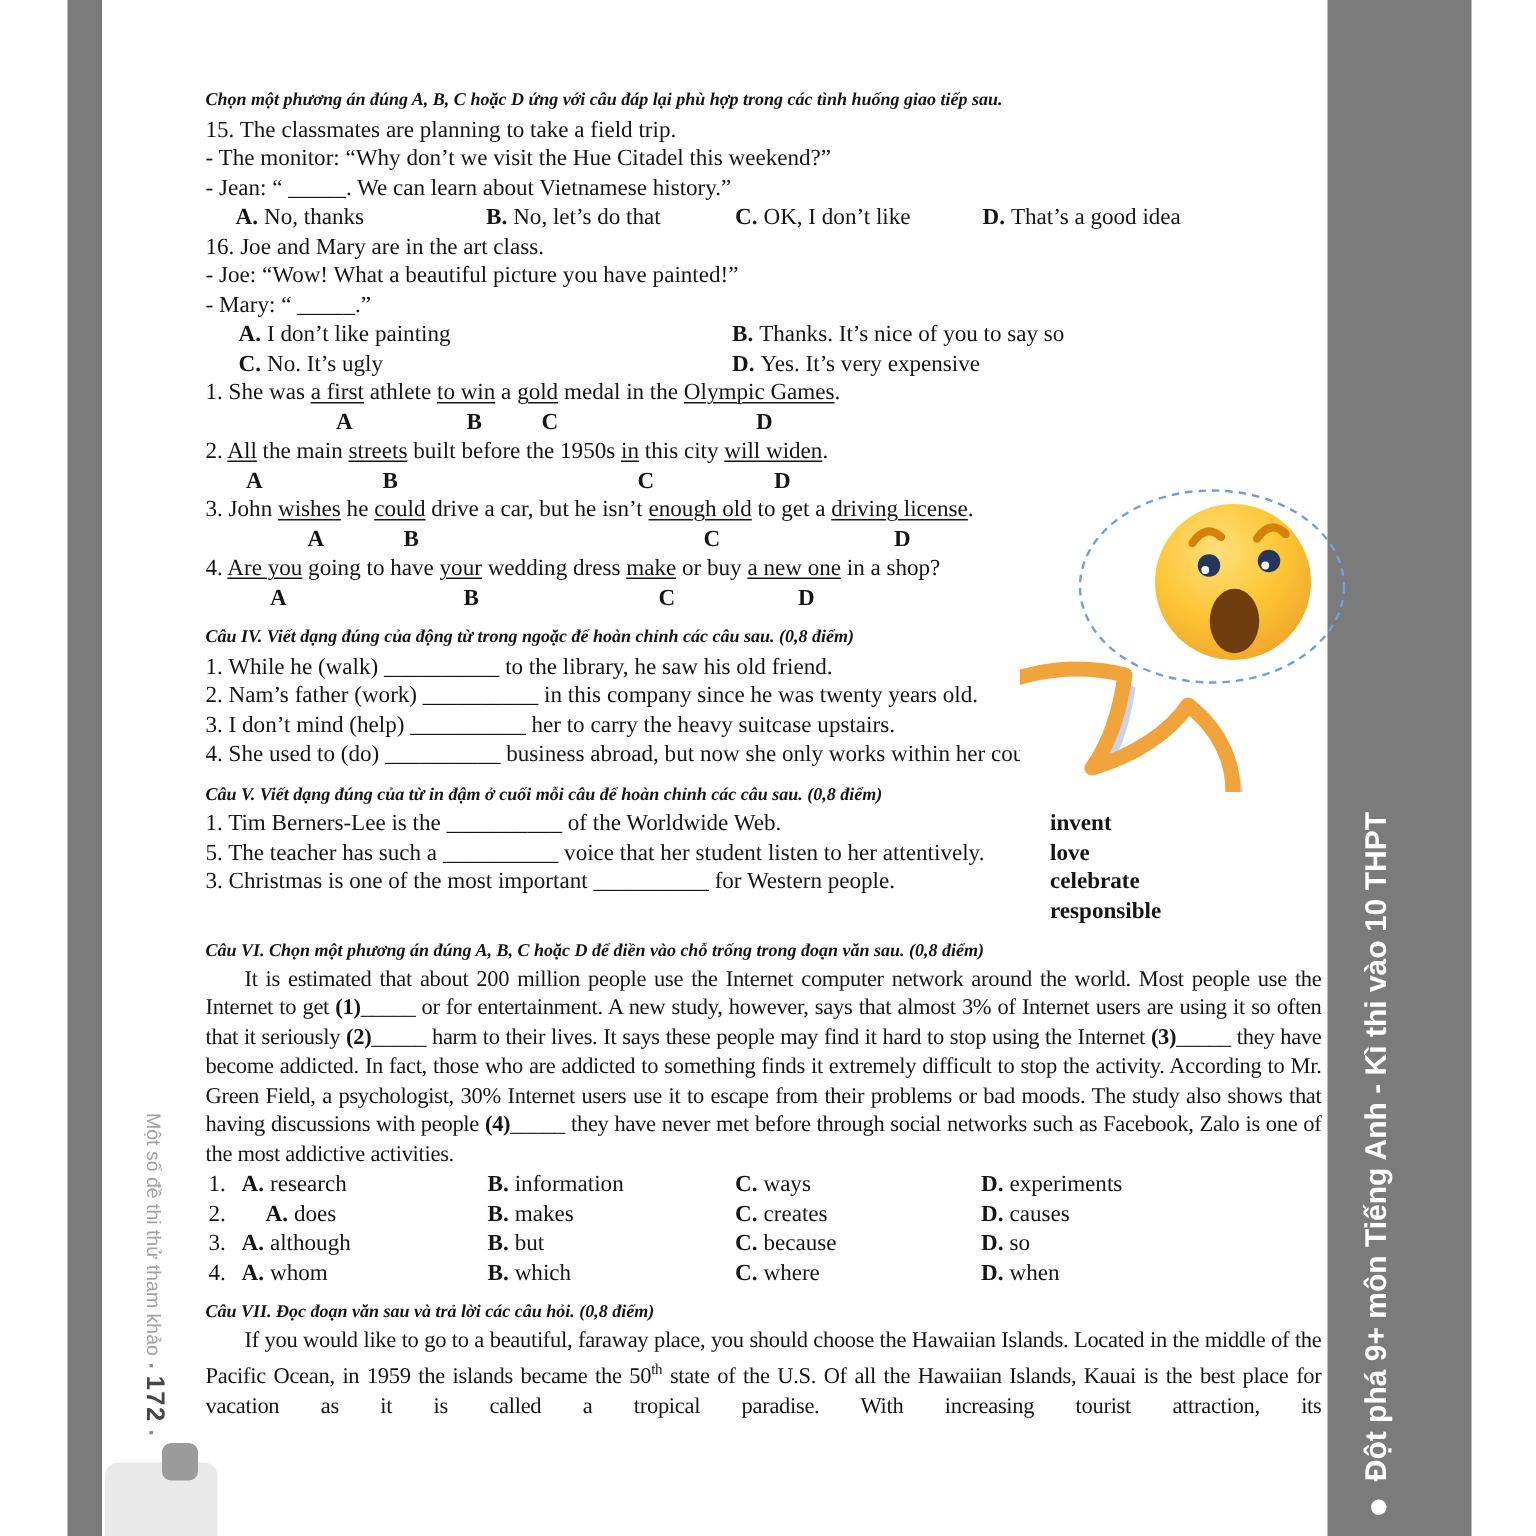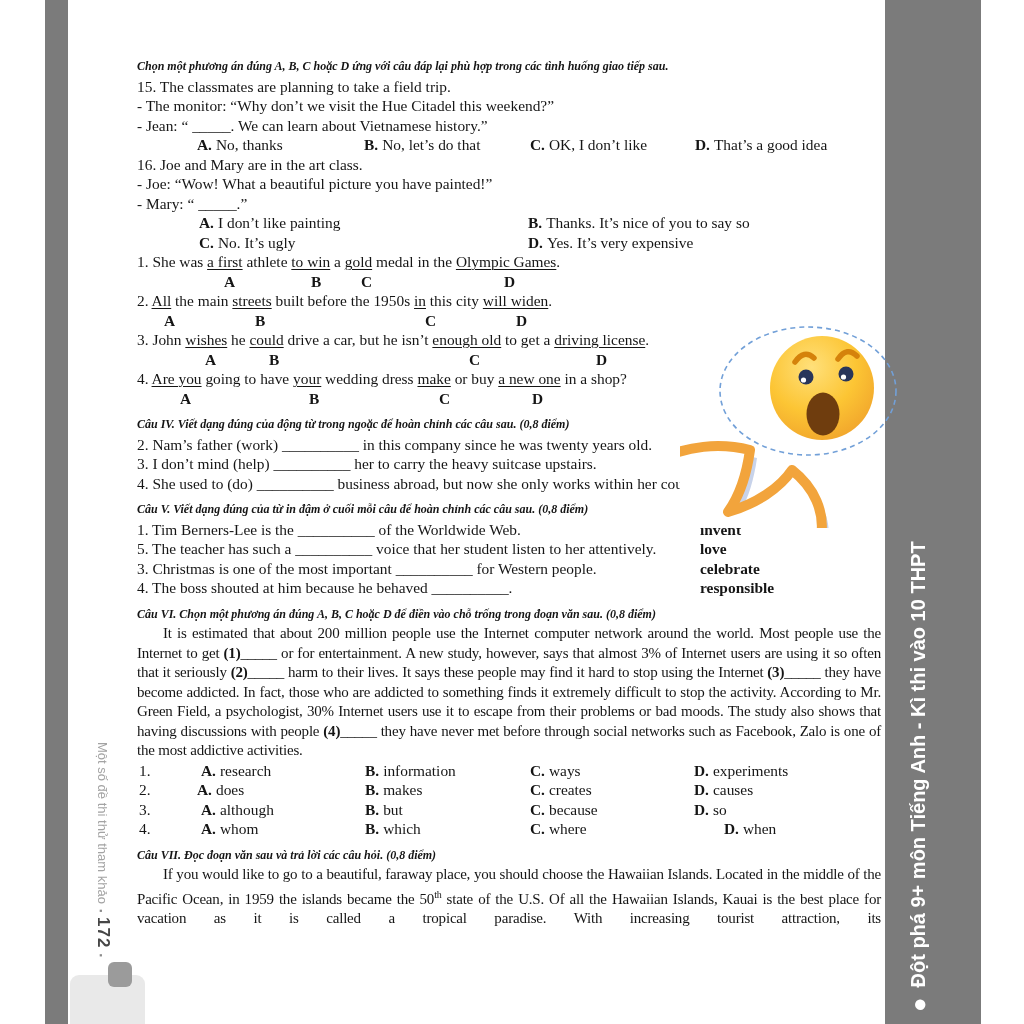--- a/index.html
+++ b/index.html
@@ -25,21 +25,21 @@
   
   .content{position:absolute;left:137px;top:57px;width:744px;z-index:3;font-size:15.4px;}
   .line{height:19.5px;line-height:19.5px;white-space:nowrap;}
   .rel{position:relative;}
   .heading{font-weight:700;font-style:italic;margin-top:7px;font-size:12px;}
   .it{}
   .bd{font-weight:700;}
   .useg{text-decoration:underline;text-underline-offset:2px;text-decoration-thickness:1px;}
   sup{font-size:10px;}
   .marks span{position:absolute;top:0;font-weight:700;}
-  .opt{position:absolute;top:0;margin-left:40px;}
+  .opt{position:absolute;top:0;}
   .opt b{margin-right:4px;}
   .kw{position:absolute;left:563px;top:0;font-weight:700;}
   .num{position:absolute;left:2px;top:0;}
   .para{text-align:justify;text-indent:26px;line-height:19.5px;font-size:15px;letter-spacing:-0.2px;}
   .para.stretch{text-align-last:justify;}
   
   .sticker{position:absolute;left:680px;top:298px;width:250px;height:230px;z-index:5;}
 </style>
 </head>
 <body>
@@ -99,59 +99,60 @@
   </div>
   <div class="line"><span>4. </span><span class="useg">Are you</span><span> going to have </span><span class="useg">your</span><span> wedding dress </span><span class="useg">make</span><span> or buy </span><span class="useg">a new one</span><span> in a shop?</span></div>
   <div class="line rel marks">
     <span style="left:43px">A</span>
       <span style="left:172px">B</span>
       <span style="left:302px">C</span>
       <span style="left:395px">D</span>
   </div>
 
   <div class="line heading">Câu IV. Viết dạng đúng của động từ trong ngoặc để hoàn chỉnh các câu sau. (0,8 điểm)</div>
+  <div class="line">1. While he (walk) __________ to the library, he saw his old friend.</div>
   <div class="line">2. Nam’s father (work) __________ in this company since he was twenty years old.</div>
   <div class="line">3. I don’t mind (help) __________ her to carry the heavy suitcase upstairs.</div>
   <div class="line">4. She used to (do) __________ business abroad, but now she only works within her country.</div>
 
   <div class="line heading">Câu V. Viết dạng đúng của từ in đậm ở cuối mỗi câu để hoàn chỉnh các câu sau. (0,8 điểm)</div>
   <div class="line rel"><span>1. Tim Berners-Lee is the __________ of the Worldwide Web.</span><span class="kw">invent</span></div>
   <div class="line rel"><span>5. The teacher has such a __________ voice that her student listen to her attentively.</span><span class="kw">love</span></div>
   <div class="line rel"><span>3. Christmas is one of the most important __________ for Western people.</span><span class="kw">celebrate</span></div>
-  <div class="line rel"><span>4. The boss shouted at him because he behaved __________.</span><span class="kw">responsible</span></div>
+  <div class="line rel"><span class="kw">responsible</span></div>
 
   <div class="line heading">Câu VI. Chọn một phương án đúng A, B, C hoặc D để điền vào chỗ trống trong đoạn văn sau. (0,8 điểm)</div>
   <div class="para"><span>It is estimated that about 200 million people use the Internet computer network around the world. Most people use the Internet to get </span><span class="bd">(1)</span><span>_____ or for entertainment. A new study, however, says that almost 3% of Internet users are using it so often that it seriously </span><span class="bd">(2)</span><span>_____ harm to their lives. It says these people may find it hard to stop using the Internet </span><span class="bd">(3)</span><span>_____ they have become addicted. In fact, those who are addicted to something finds it extremely difficult to stop the activity. According to Mr. Green Field, a psychologist, 30% Internet users use it to escape from their problems or bad moods. The study also shows that having discussions with people </span><span class="bd">(4)</span><span>_____ they have never met before through social networks such as Facebook, Zalo is one of the most addictive activities.</span></div>
   <div class="line rel">
     <span class="num">1.</span>
     <span class="opt" style="left:24px"><b>A.</b><span>research</span></span>
     <span class="opt" style="left:188px"><b>B.</b><span>information</span></span>
     <span class="opt" style="left:353px"><b>C.</b><span>ways</span></span>
     <span class="opt" style="left:517px"><b>D.</b><span>experiments</span></span>
   </div>
   <div class="line rel">
     <span class="num">2.</span>
-    <span class="opt" style="left:20px"><b>A.</b><span>does</span></span>
+    <span class="opt" style="left:40px"><b>A.</b><span>does</span></span>
     <span class="opt" style="left:188px"><b>B.</b><span>makes</span></span>
     <span class="opt" style="left:353px"><b>C.</b><span>creates</span></span>
     <span class="opt" style="left:517px"><b>D.</b><span>causes</span></span>
   </div>
   <div class="line rel">
     <span class="num">3.</span>
     <span class="opt" style="left:24px"><b>A.</b><span>although</span></span>
     <span class="opt" style="left:188px"><b>B.</b><span>but</span></span>
     <span class="opt" style="left:353px"><b>C.</b><span>because</span></span>
     <span class="opt" style="left:517px"><b>D.</b><span>so</span></span>
   </div>
   <div class="line rel">
     <span class="num">4.</span>
     <span class="opt" style="left:24px"><b>A.</b><span>whom</span></span>
     <span class="opt" style="left:188px"><b>B.</b><span>which</span></span>
     <span class="opt" style="left:353px"><b>C.</b><span>where</span></span>
-    <span class="opt" style="left:547px"><b>D.</b><span>when</span></span>
+    <span class="opt" style="left:517px"><b>D.</b><span>when</span></span>
   </div>
 
   <div class="line heading">Câu VII. Đọc đoạn văn sau và trả lời các câu hỏi. (0,8 điểm)</div>
   <div class="para stretch"><span>If you would like to go to a beautiful, faraway place, you should choose the Hawaiian Islands. Located in the middle of the Pacific Ocean, in 1959 the islands became the 50</span><sup>th</sup><span> state of the U.S. Of all the Hawaiian Islands, Kauai is the best place for vacation as it is called a tropical paradise. With increasing tourist attraction, its</span></div>
 </div>
 
 <svg class="sticker" viewBox="0 0 250 230" xmlns="http://www.w3.org/2000/svg">
   <defs>
     <radialGradient id="faceg" cx="40%" cy="30%" r="78%">
       <stop offset="0%" stop-color="#FFE07A"></stop>

